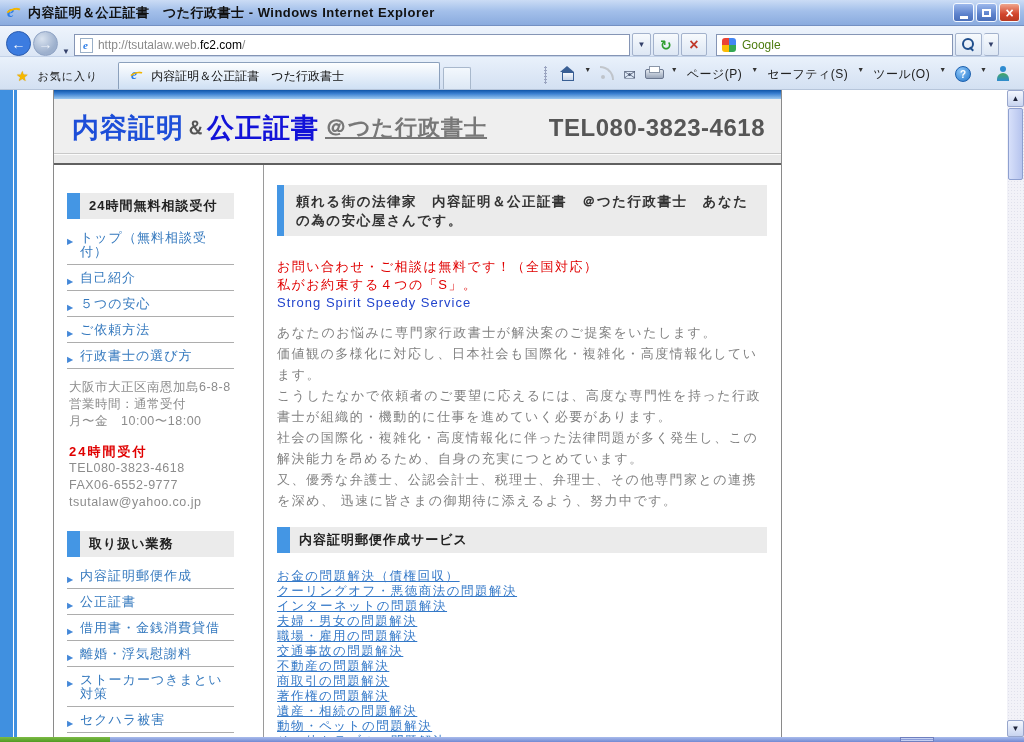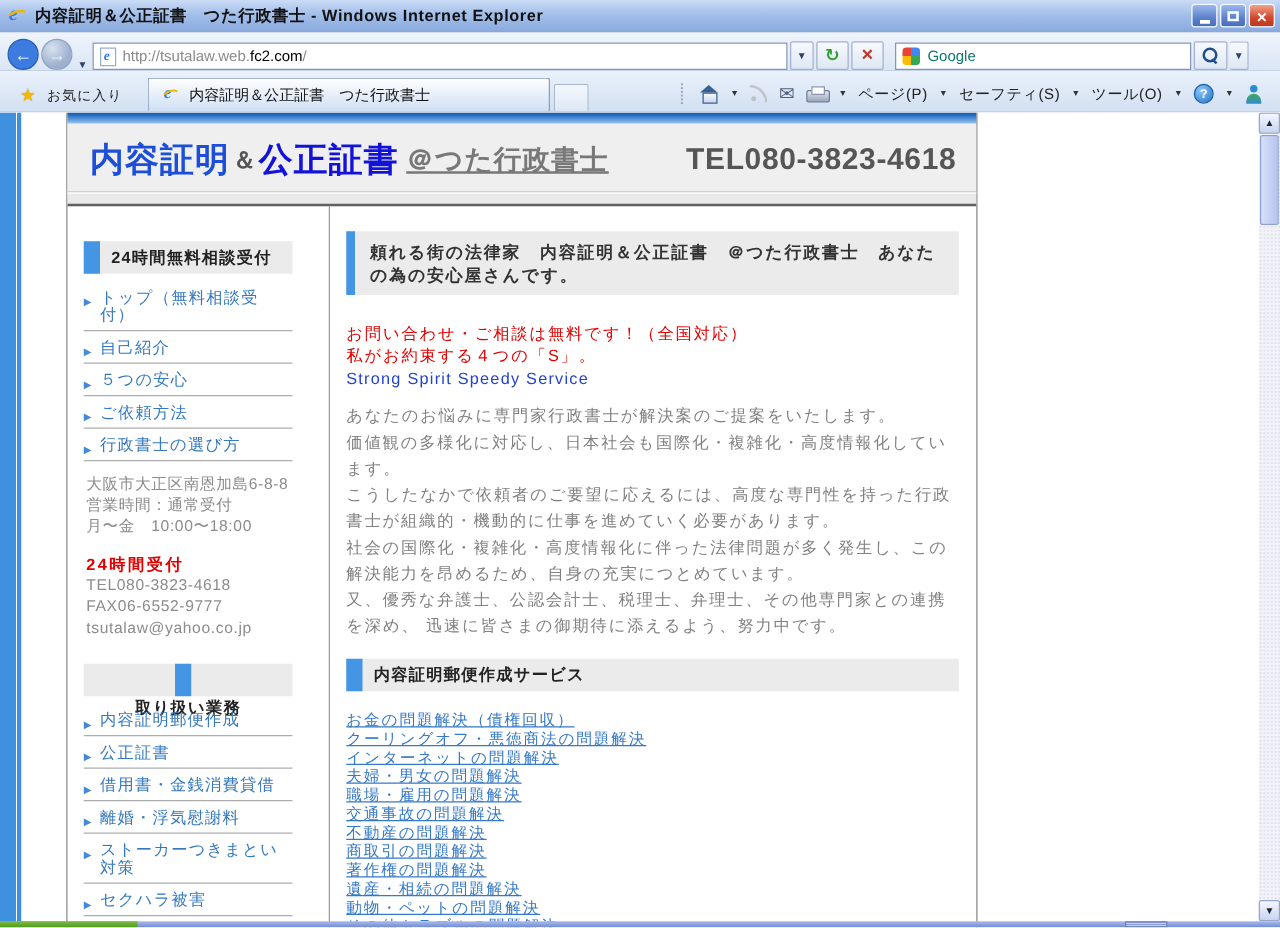--- a/index.html
+++ b/index.html
@@ -44,42 +44,42 @@
   .url .domain { color:#000; }
   .sqbtn { height:23px; border:1px solid #a3b2cc; border-radius:2px; background:linear-gradient(180deg,#f7fafd,#dde7f4);
     display:flex; align-items:center; justify-content:center; margin-left:2px; }
   .addr-dd { width:19px; } .addr-dd::before { content:"▼"; font-size:8px; color:#33406a; }
   .refresh { width:26px; } .refresh::before { content:"↻"; color:#2f9e2f; font-weight:bold; font-size:14px; }
   .stop { width:26px; } .stop::before { content:"×"; color:#c0392b; font-weight:bold; font-size:16px; }
   .searchbox { width:237px; height:22px; background:#fff; border:1px solid #8595b5; display:flex;
     align-items:center; padding:0 5px; gap:6px; margin-left:9px; }
   .glogo { width:14px; height:14px; border-radius:3px; flex:none;
     background:conic-gradient(#4285f4 0 25%, #34a853 0 50%, #fbbc05 0 75%, #ea4335 0); }
-  .gtext { font-size:12px; color:#0f766e; }
+  .gtext { font-size:12px; color:#4d7c0f; }
   .searchbtn { width:27px; } 
   .mag-icon { position:relative; width:13px; height:13px; }
   .mag-icon::before { content:""; position:absolute; left:0; top:0; width:8px; height:8px;
     border:2px solid #1f4e8c; border-radius:50%; }
   .mag-icon::after { content:""; position:absolute; right:1px; bottom:1px; width:5px; height:2px;
     background:#1f4e8c; transform:rotate(45deg); }
   .search-dd { width:15px; border-left:none; } .search-dd::before { content:"▼"; font-size:8px; color:#33406a; }
 
   
   .tabrow { height:33px; background:linear-gradient(180deg,#e9f1fb,#d3e0f2); border-bottom:1px solid #b6c5da;
     display:flex; align-items:flex-end; padding:3px 6px 0; }
   .favbtn { display:flex; align-items:center; gap:9px; height:26px; padding:0 10px 0; font-size:11px; color:#222; }
   .star-icon::before { content:"★"; color:#f5b800; font-size:14px; text-shadow:0 0 1px #c88f00; }
   .fav-label { letter-spacing:1px; }
   .tab { width:322px; height:27px; margin-left:10px; background:linear-gradient(180deg,#fdfeff,#cfe0f4);
     border:1px solid #8ba0bc; border-bottom:none; border-radius:2px 2px 0 0; display:flex; align-items:center;
     gap:6px; padding:0 8px; font-size:12px; color:#111; }
   .tab .ie-icon { transform:scale(0.85); }
   .tabstub { width:28px; height:22px; margin-left:3px; background:linear-gradient(180deg,#f3f8fd,#dde8f5);
     border:1px solid #a8b8cc; border-bottom:none; border-radius:2px 2px 0 0; }
-  .cmdbar { margin-left:auto; display:flex; align-items:center; gap:9px; padding:0 8px 5px 0; font-size:12px; color:#222; }
+  .cmdbar { margin-left:auto; display:flex; gap:9px; padding:0 8px 5px 0; font-size:12px; color:#222; }
   .grip { width:3px; height:18px; background-image:radial-gradient(#9aa4c0 1px, transparent 1.2px);
     background-size:3px 3px; margin-right:3px; }
   .cmd-dd { font-size:7px; color:#333; } .cmd-dd::before { content:"▼"; }
   .home-icon { position:relative; width:16px; height:14px; }
   .home-icon::before { content:""; position:absolute; top:0; left:1px; border-left:7px solid transparent;
     border-right:7px solid transparent; border-bottom:6px solid #3a5f94; }
   .home-icon::after { content:""; position:absolute; top:6px; left:3px; width:10px; height:7px;
     background:linear-gradient(#f7f9fc,#c9d6ea); border:1px solid #3a5f94; }
   .feed-icon { position:relative; width:14px; height:14px; opacity:0.55; }
   .feed-icon::before { content:""; position:absolute; bottom:1px; left:1px; width:4px; height:4px;
@@ -124,21 +124,21 @@
   .sidebar { width:210px; flex:none; border-right:1px solid #9a9a9a; padding:28px 29px 0 13px; }
   .side-header { background:#ebebeb; display:flex; align-items:center; height:26px; margin-bottom:6px; }
   .blue-sq { width:13px; height:26px; background:#4496e4; margin-right:9px; flex:none; }
   .side-header-label { font-size:13px; font-weight:bold; color:#222; letter-spacing:1px; white-space:nowrap; }
   .snav { position:relative; padding:6px 0 5px 13px; border-bottom:1px solid #adadad;
     font-size:13px; line-height:14px; color:#3579be; letter-spacing:1px; cursor:pointer; }
   .tri { position:absolute; left:0; top:8px; }
   .tri::before { content:"▶"; font-size:8px; color:#4488d8; }
   .side-contact { margin:10px 0 10px 2px; font-size:12.5px; color:#8c8c8c; line-height:17px; letter-spacing:0.5px; }
   .contact-red { color:#e00000; font-weight:bold; font-size:13px; letter-spacing:2px; margin-top:13px; }
-  .sec2 { margin-top:20px;flex-direction:column; }
+  .sec2 { margin-top:20px; }
 
   .main { flex:1; padding:20px 14px 0 13px; min-width:0; }
   .main-headline { display:flex; background:#ebebeb; margin-bottom:22px; }
   .blue-bar { width:7px; background:#4496e4; flex:none; }
   .headline-text { padding:7px 10px 6px 12px; font-size:13.5px; font-weight:bold; color:#333;
     line-height:19px; letter-spacing:1.5px; }
   .red-line { color:#e00000; font-size:13px; letter-spacing:1.5px; line-height:18px; }
   .blue-line { color:#2244cc; font-size:13px; letter-spacing:1px; line-height:18px; margin-bottom:10px; }
   .para { color:#818181; font-size:13px; letter-spacing:1.5px; line-height:21px; }
   .paras { margin-bottom:16px; }

